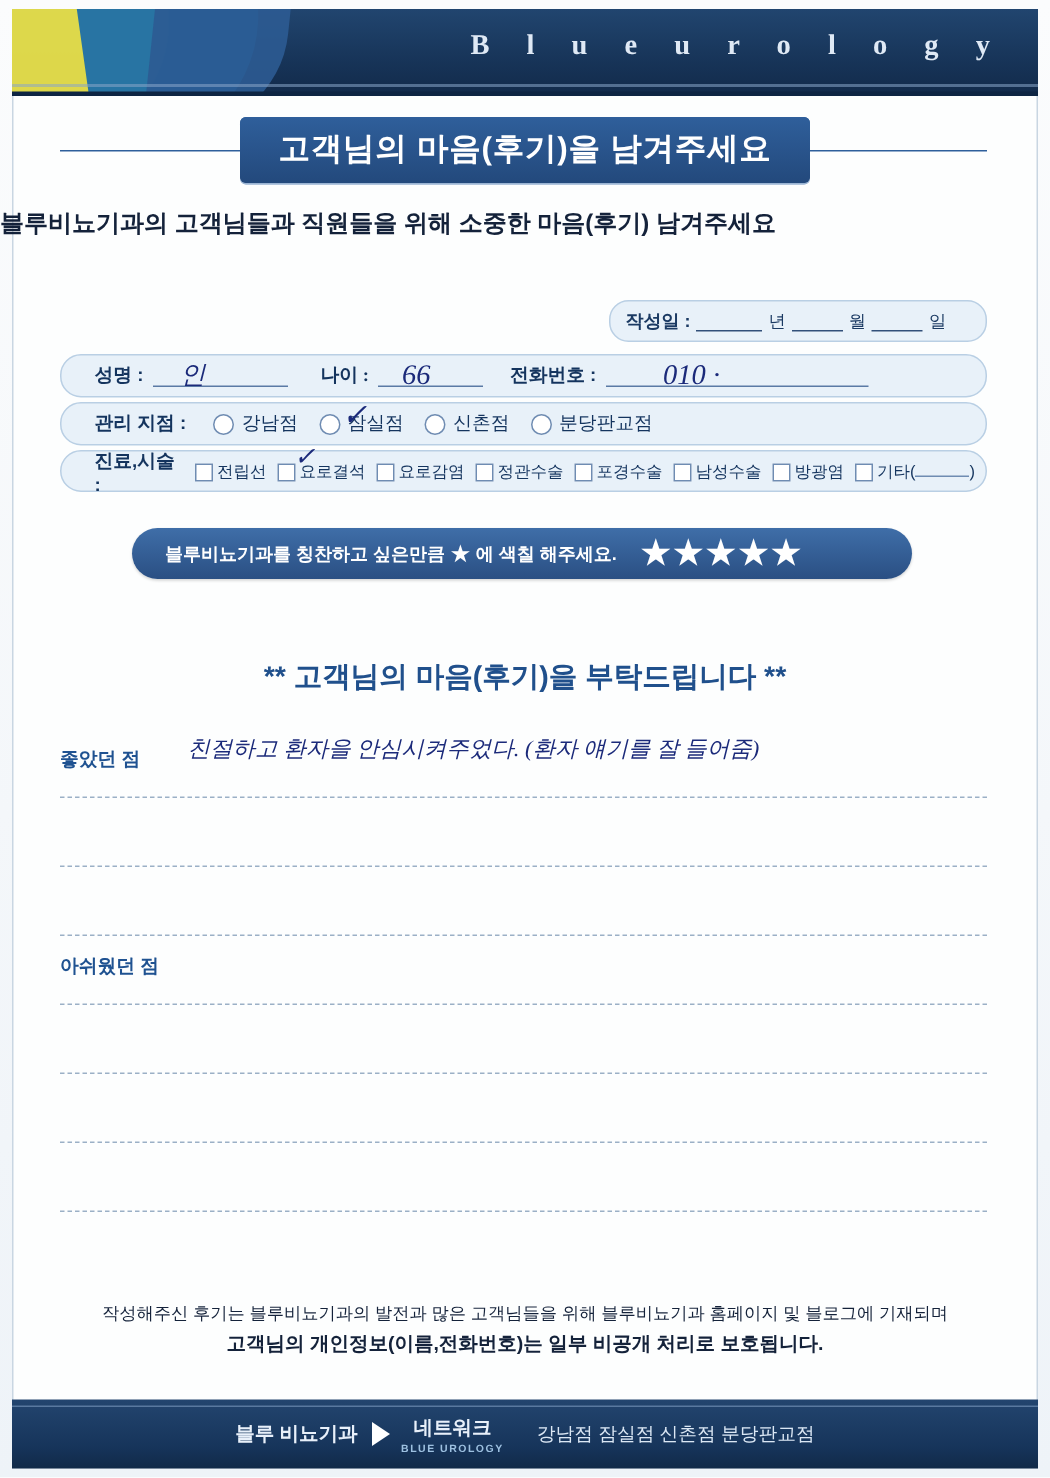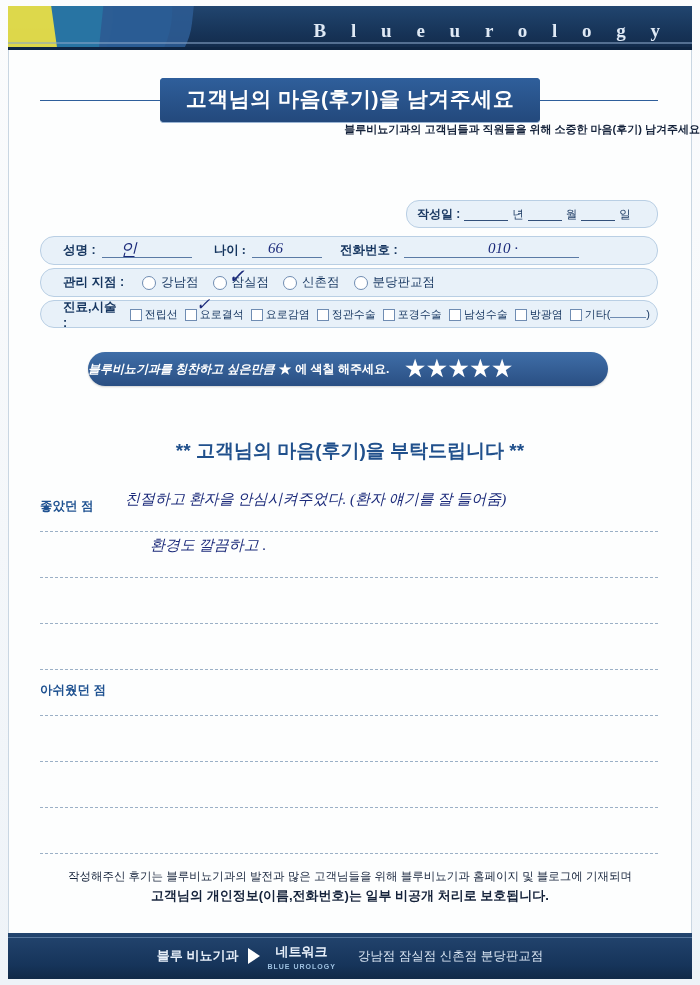--- a/index.html
+++ b/index.html
@@ -17,21 +17,21 @@
   }
   
   .paper-edge{
     position:absolute;inset:6px 8px 6px 8px;
     border:1px solid #c9d6e2;
     background:#fdfefe;
   }
 
   
   .header{
-    position:absolute;left:8px;right:8px;top:6px;height:44px;
+    position:absolute;left:8px;right:8px;top:6px;height:58px;
     background:linear-gradient(180deg,#1d3f6e 0%,#16355e 50%,#102murder 100%);
     background:linear-gradient(180deg,#21456f 0%,#173458 60%,#122a4a 100%);
     overflow:hidden;
   }
   .header .swoosh1{
     position:absolute;left:-10px;top:-26px;width:120px;height:110px;
     background:#e8e04a;border-radius:0 0 80px 0;transform:rotate(-14deg);
     opacity:.95;
   }
   .header .swoosh2{
@@ -64,22 +64,22 @@
     display:inline-block;
     background:linear-gradient(180deg,#2f5f9b 0%,#23497c 100%);
     color:#ffffff;
     font-size:21px;font-weight:bold;
     padding:7px 26px 9px 26px;
     border-radius:4px;
     letter-spacing:.5px;
     box-shadow:0 1px 0 #9ab4d3;
   }
   .subtitle{
-    position:absolute;left:0;right:0;top:120px;text-align:right;
-    font-size:11px;color:#14223a;line-height:19px;font-weight:bold;
+    position:absolute;left:0;right:0;top:140px;text-align:left;
+    font-size:16px;color:#14223a;line-height:19px;font-weight:bold;
   }
 
   
   .date-box{
     position:absolute;right:42px;top:200px;width:250px;height:26px;
     background:#e8f1f9;border:1px solid #b9cfe4;border-radius:13px;
     display:flex;align-items:center;
     font-size:12px;color:#1b3a63;
   }
   .date-box .lbl{margin-left:10px;font-weight:bold;}
@@ -94,21 +94,21 @@
     height:27px;display:flex;align-items:center;
     font-size:12.5px;color:#14345e;
   }
   .row.r1{top:236px;}
   .row.r2{top:268px;}
   .row.r3{top:300px;height:26px;}
   .lab{font-weight:bold;margin-left:22px;}
   .ul{display:inline-block;border-bottom:1px solid #5a7aa5;height:14px;}
   .hand{
     font-family:"Liberation Serif", serif;
-    font-style:italic;color:#1b2a7a;font-size:15px;
+    font-style:italic;color:#1b2a7a;font-size:19px;
     position:absolute;
   }
 
   .radio{
     display:inline-block;width:12px;height:12px;border:1px solid #6f8cb2;border-radius:50%;
     background:#fff;vertical-align:middle;margin-right:5px;
   }
   .cbx{
     display:inline-block;width:10px;height:10px;border:1px solid #6f8cb2;
     background:#fff;vertical-align:middle;margin-right:3px;
@@ -122,21 +122,21 @@
   }
 
   
   .starbar{
     position:absolute;left:88px;right:92px;top:352px;height:34px;
     background:linear-gradient(180deg,#3f6ea8 0%,#2a4f83 100%);
     border-radius:17px;display:flex;align-items:center;
     color:#fff;font-size:12px;font-weight:bold;
     box-shadow:0 1px 2px rgba(0,0,0,.18);
   }
-  .starbar .txt{font-style:italic;}
+  .starbar .txt{margin-left:22px;}
   .starbar .stars{margin-left:16px;letter-spacing:2px;font-size:22px;color:#ffffff;line-height:1;}
   .mini-star{font-size:14px;}
 
   
   .sec-head{
     position:absolute;left:0;right:0;top:438px;text-align:center;
     color:#20508c;font-size:19px;font-weight:bold;
   }
 
   
@@ -221,21 +221,21 @@
   <div class="row r1">
     <span class="lab">성명 :</span>
     <span class="ul" style="width:90px;margin-left:6px;"></span>
     <span class="lab" style="font-family:Liberation Serif, serif;">나이 :</span>
     <span class="ul" style="width:70px;margin-left:6px;"></span>
     <span class="lab" style="margin-left:18px;">전화번호 :</span>
     <span class="ul" style="width:175px;margin-left:6px;"></span>
   </div>
   <span class="hand" style="left:120px;top:238px;font-size:17px;">인</span>
   <span class="hand" style="left:268px;top:240px;">66</span>
-  <span class="hand" style="left:488px;top:240px;">010 ·</span>
+  <span class="hand" style="left:442px;top:240px;">010 ·</span>
 
   <div class="row r2">
     <span class="lab">관리 지점 :</span>
     <span style="margin-left:18px;"></span>
     <span class="opt"><span class="radio"></span><span>강남점</span></span>
     <span class="opt"><span class="radio"></span><span>잠실점</span></span>
     <span class="opt"><span class="radio"></span><span>신촌점</span></span>
     <span class="opt"><span class="radio"></span><span>분당판교점</span></span>
   </div>
   <span class="checkmark" style="left:228px;top:264px;">✓</span>
@@ -261,23 +261,20 @@
     <span class="stars">★★★★★</span>
   </div>
 
   <div class="sec-head">** 고객님의 마음(후기)을 부탁드립니다 **</div>
 
   <div class="write">
     <div class="wline">
       <span class="fld-label">좋았던 점</span>
       <span class="hw" style="left:85px;top:4px;">친절하고    환자을  안심시켜주었다.  (환자 얘기를  잘 들어줌)</span>
     </div>
-    <div class="wline">
-      <span class="hw" style="left:110px;top:4px;">환경도    깔끔하고 .</span>
-    </div>
     <div class="wline"></div>
     <div class="wline"></div>
     <div class="wline">
       <span class="fld-label">아쉬웠던 점</span>
     </div>
     <div class="wline"></div>
     <div class="wline"></div>
     <div class="wline"></div>
   </div>
 

